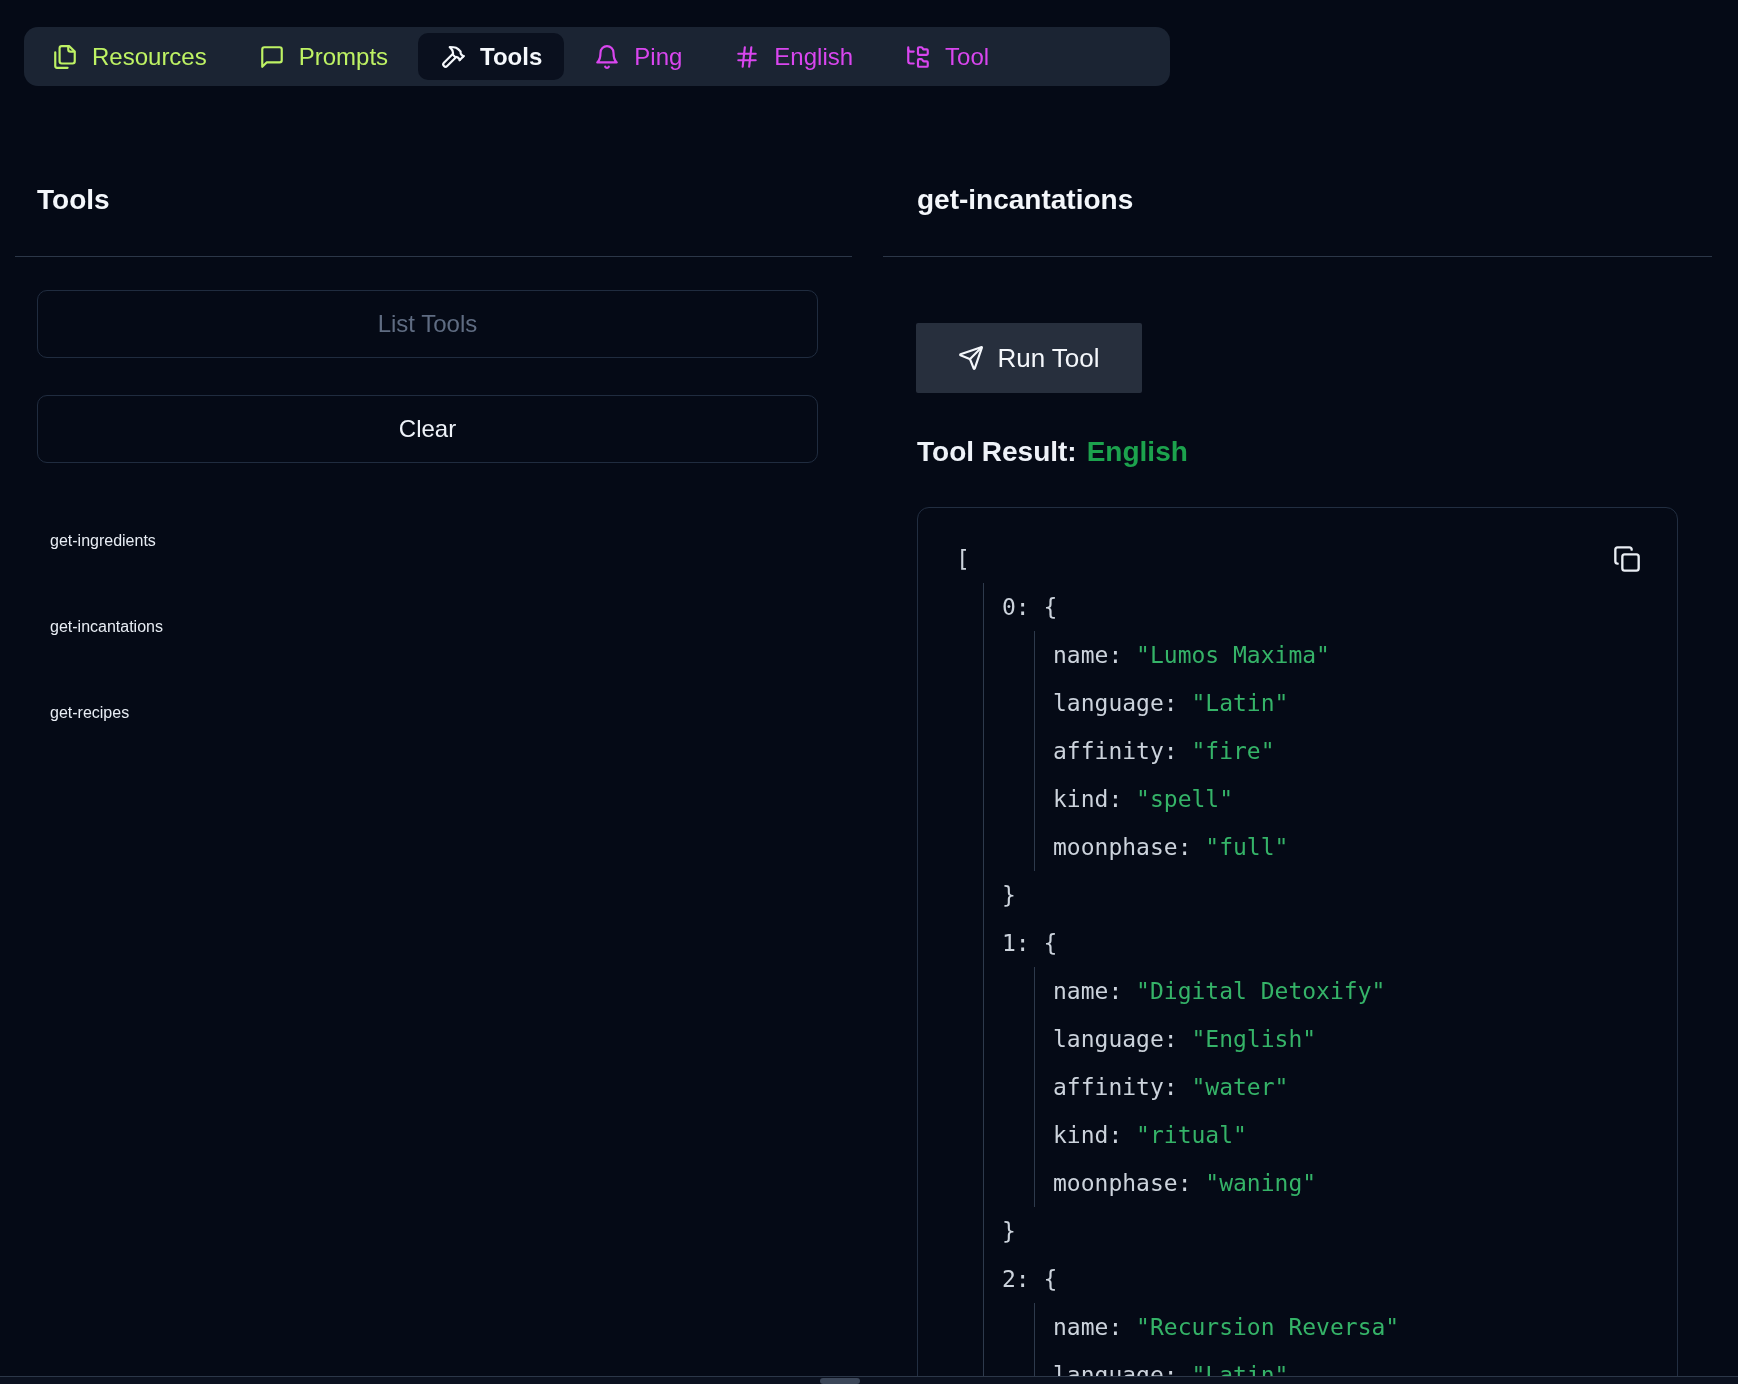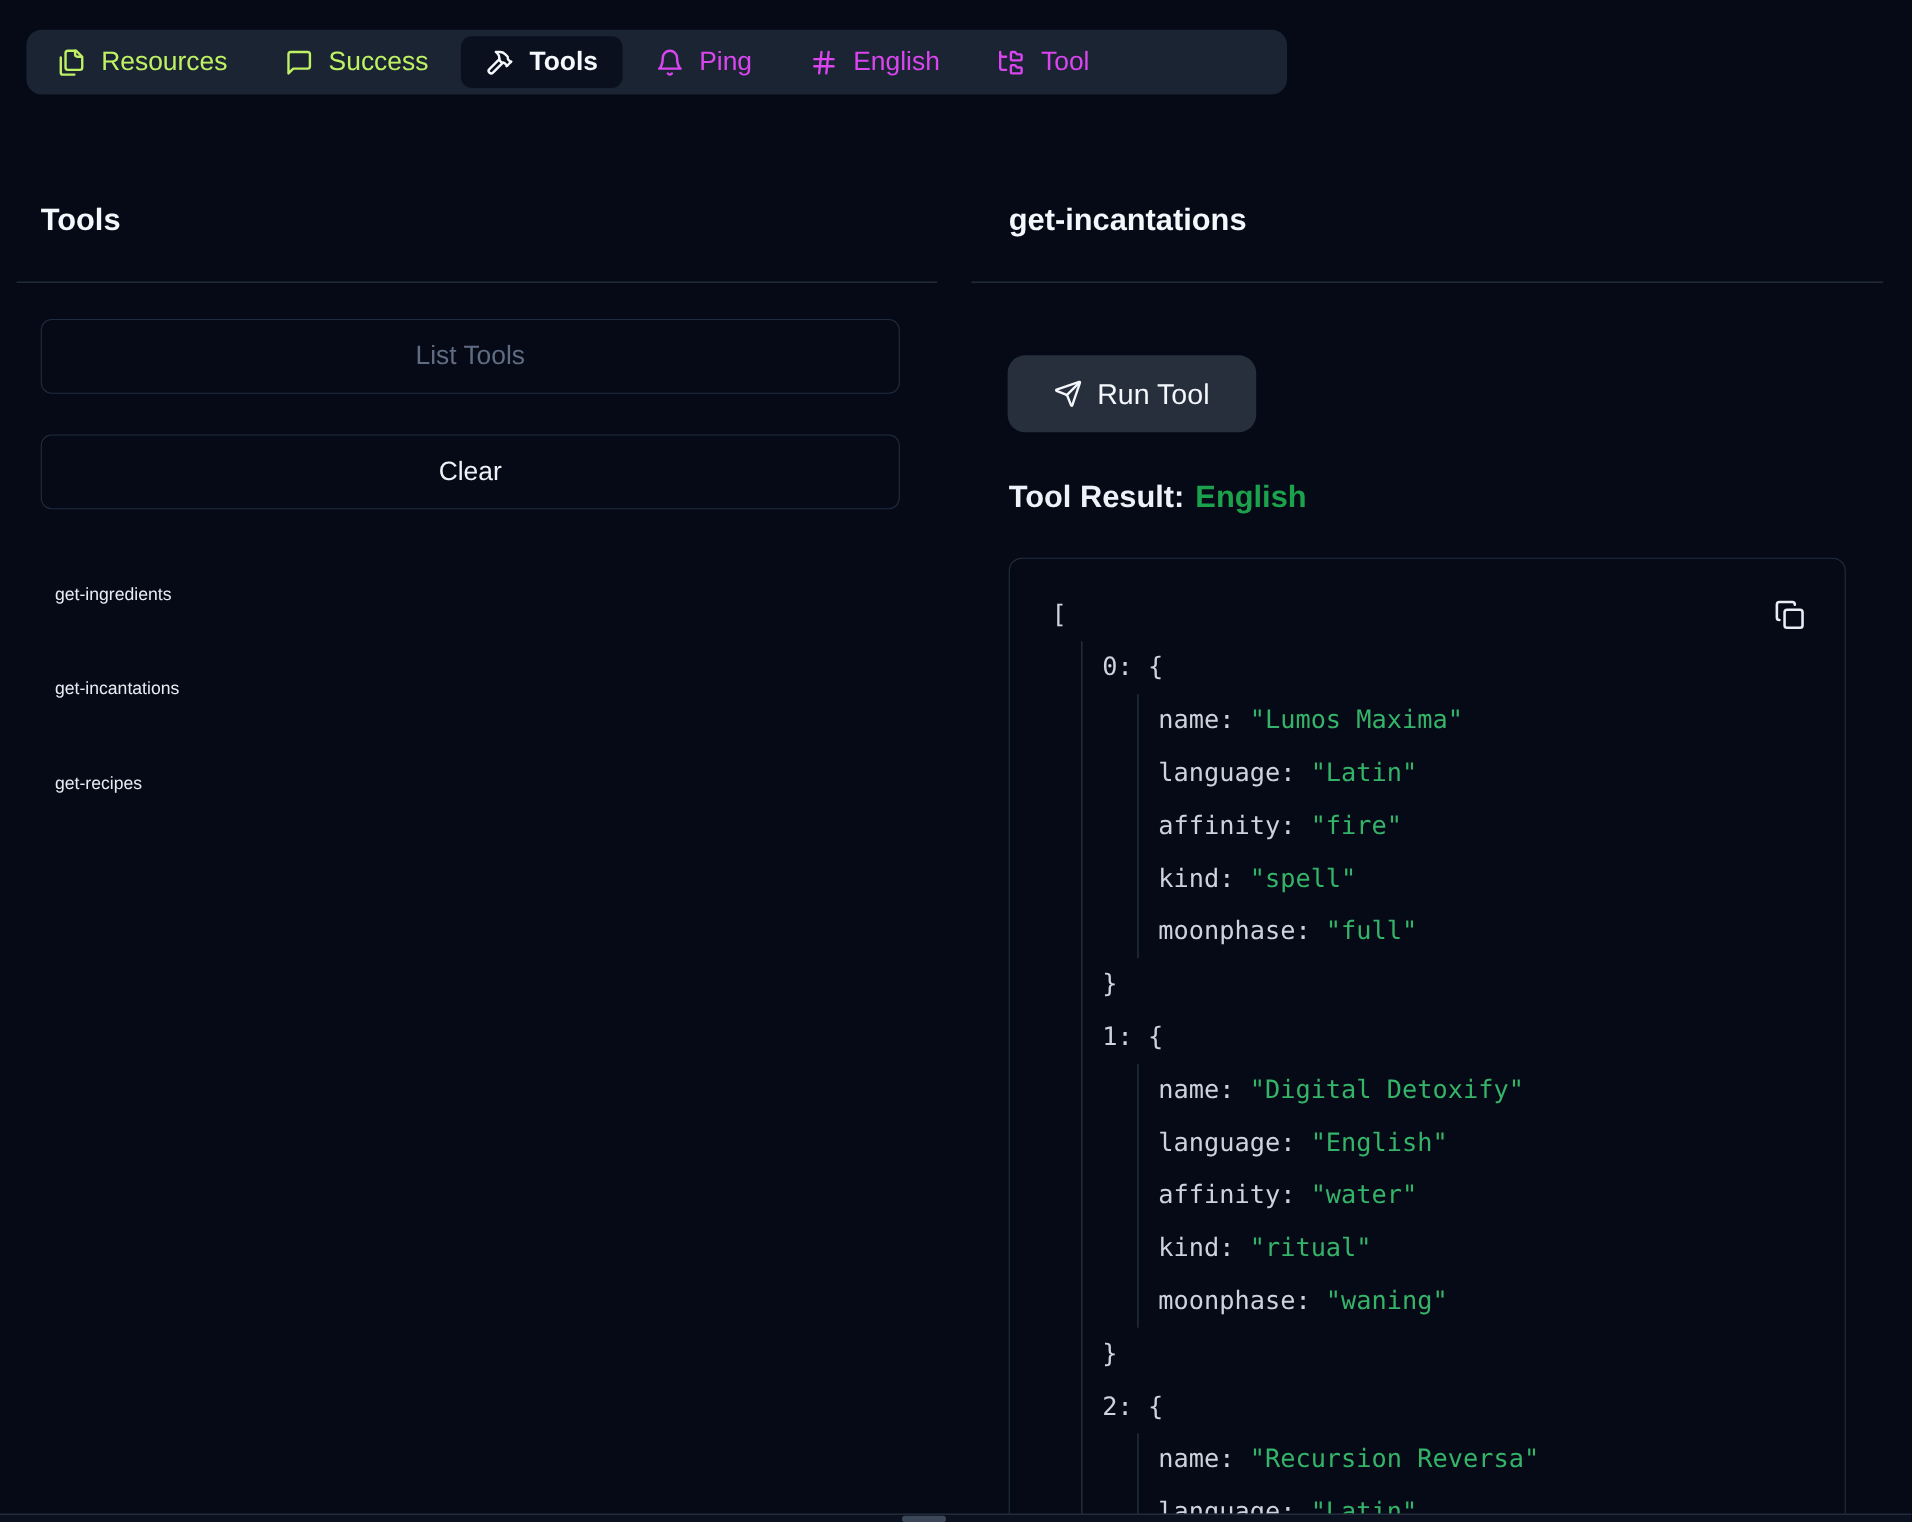--- a/index.html
+++ b/index.html
@@ -23,21 +23,21 @@
 
   .ghost-btn{position:absolute;box-sizing:border-box;background:transparent;
              border:1px solid #202c3f;border-radius:10px;font-family:"Liberation Sans",sans-serif;
              font-size:24px;display:flex;align-items:center;justify-content:center;cursor:pointer;}
   .ghost-btn.muted{color:#5f6c82;}
   .ghost-btn.normal{color:#eef2f8;}
 
   .tool-item{position:absolute;left:50px;font-size:16px;color:#e8edf4;line-height:34px;cursor:pointer;}
 
   .run-btn{position:absolute;left:916px;top:323px;width:226px;height:70px;
-           background:#272f3d;border:none;border-radius:16px;color:#f4f7fb;
+           background:#272f3d;border:none;border-radius:2px;color:#f4f7fb;
            font-family:"Liberation Sans",sans-serif;font-size:26px;font-weight:500;
            display:flex;align-items:center;justify-content:center;gap:13px;cursor:pointer;}
   .run-btn svg{width:26px;height:26px;}
 
   .result-line{position:absolute;left:917px;top:435px;font-size:28px;font-weight:700;line-height:34px;}
   .result-line .status{margin-left:10px;}
 
   .result-box{position:absolute;left:917px;top:507px;width:761px;height:900px;
               box-sizing:border-box;border:1px solid #222e41;border-radius:12px;}
   .copy-btn{position:absolute;left:691px;top:33px;width:36px;height:36px;background:transparent;
@@ -73,21 +73,21 @@
           </svg>
         </span>
         <span>Resources</span>
       </div>
       <div class="tab disabled">
         <span style="display:flex;">
           <svg viewBox="0 0 24 24" fill="none" stroke="currentColor" stroke-width="2" stroke-linecap="round" stroke-linejoin="round">
             <path d="M21 15a2 2 0 0 1-2 2H7l-4 4V5a2 2 0 0 1 2-2h14a2 2 0 0 1 2 2z"></path>
           </svg>
         </span>
-        <span>Success</span>
+        <span>Prompts</span>
       </div>
       <div class="tab active">
         <span style="display:flex;">
           <svg viewBox="0 0 24 24" fill="none" stroke="currentColor" stroke-width="2" stroke-linecap="round" stroke-linejoin="round">
             <path d="m15 12-8.373 8.373a1 1 0 1 1-3-3L12 9"></path>
             <path d="m18 15 4-4"></path>
             <path d="m21.5 11.5-1.914-1.914A2 2 0 0 1 19 8.172V7l-2.26-2.26a6 6 0 0 0-4.202-1.756L9 2.96l.92.82A6.18 6.18 0 0 1 12 8.4V10l2 2h1.172a2 2 0 0 1 1.414.586L18.5 14.5"></path>
           </svg>
         </span>
         <span>Tools</span>

